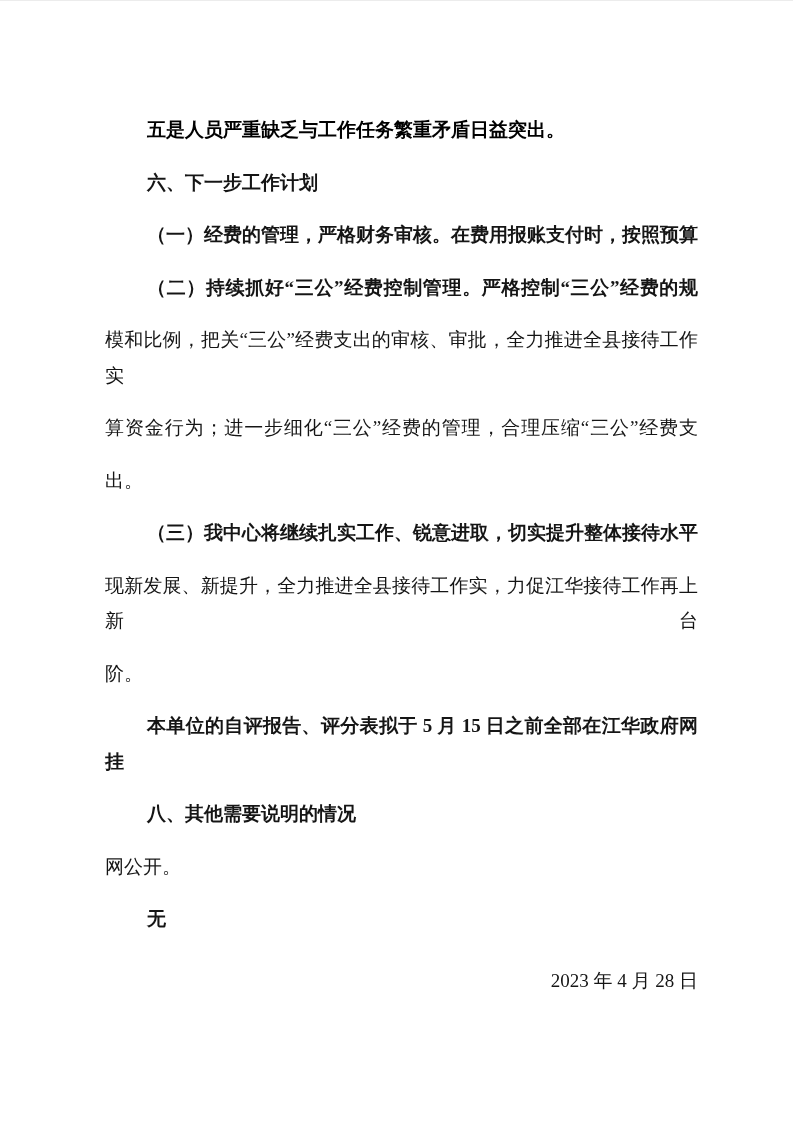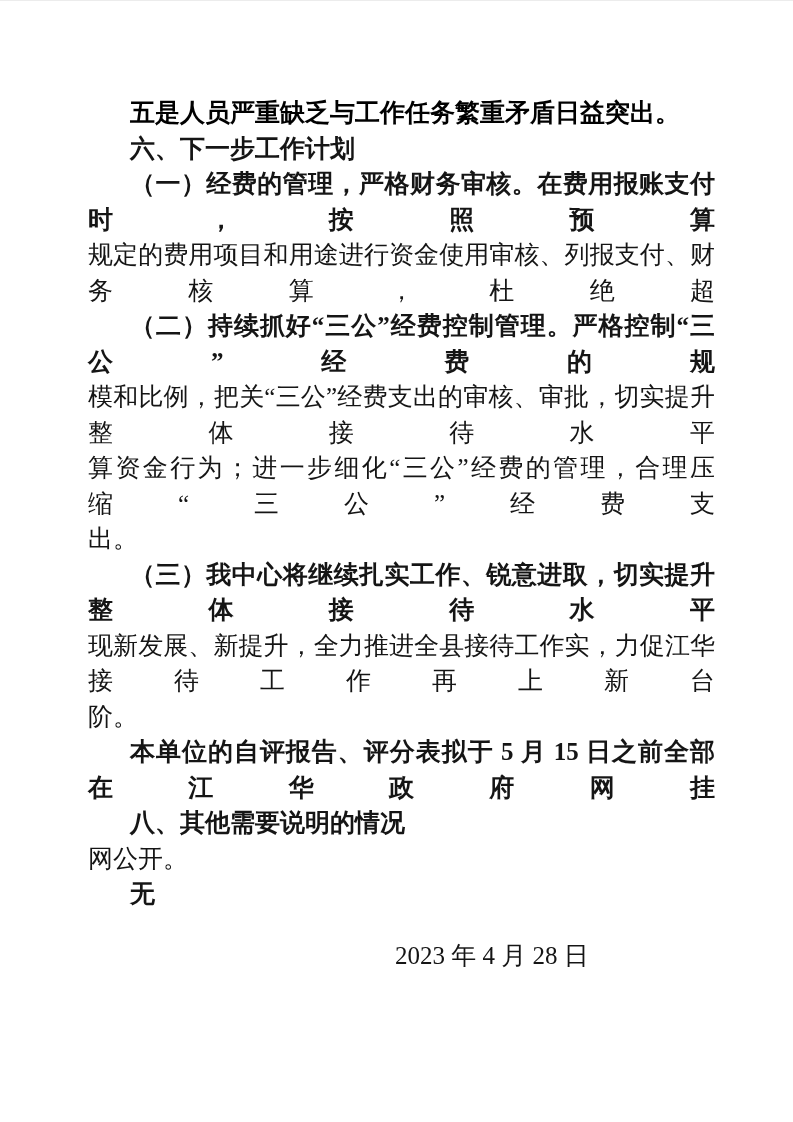--- a/index.html
+++ b/index.html
@@ -16,54 +16,54 @@
     border-top: 1px solid #ececec;
     font-family: "Liberation Serif", "DejaVu Serif", serif;
   }
   .text-block {
     position: absolute;
     left: 88px;
     top: 94px;
     width: 627px;
   }
   .line {
-    margin: 0;
-    font-size: 25px;
+    margin: 17px;
+    font-size: 19px;
     line-height: 35.5px;
     color: #151515;
     white-space: pre-wrap;
   }
   .indent {
     text-indent: 42px;
     font-weight: bold;
   }
   .bold {
     font-weight: 700;
     color: #000000;
   }
   .fill {
     text-align: justify;
     text-align-last: justify;
   }
   .date-line {
     margin-top: 26px;
     padding-left: 307px;
+    text-align: right;
   }
 </style>
 </head>
 <body>
 
 <div class="page">
   <div class="text-block">
     <p class="line bold indent">五是人员严重缺乏与工作任务繁重矛盾日益突出。</p>
     <p class="line indent">六、下一步工作计划</p>
     <p class="line indent fill">（一）经费的管理，严格财务审核。在费用报账支付时，按照预算</p>
-    <p class="line fill">规定的费用项目和用途进行资金使用审核、列报支付、财务核算，杜绝超</p>
     <p class="line indent fill">（二）持续抓好“三公”经费控制管理。严格控制“三公”经费的规</p>
-    <p class="line fill">模和比例，把关“三公”经费支出的审核、审批，切实提升整体接待水平</p>
+    <p class="line fill">模和比例，把关“三公”经费支出的审核、审批，全力推进全县接待工作实</p>
     <p class="line fill">算资金行为；进一步细化“三公”经费的管理，合理压缩“三公”经费支</p>
     <p class="line">出。</p>
     <p class="line indent fill">（三）我中心将继续扎实工作、锐意进取，切实提升整体接待水平</p>
     <p class="line fill">现新发展、新提升，全力推进全县接待工作实，力促江华接待工作再上新台</p>
     <p class="line">阶。</p>
     <p class="line indent fill">本单位的自评报告、评分表拟于 5 月 15 日之前全部在江华政府网挂</p>
     <p class="line indent">八、其他需要说明的情况</p>
     <p class="line">网公开。</p>
     <p class="line indent">无</p>
     <p class="line date-line">2023 年 4 月 28 日</p>

